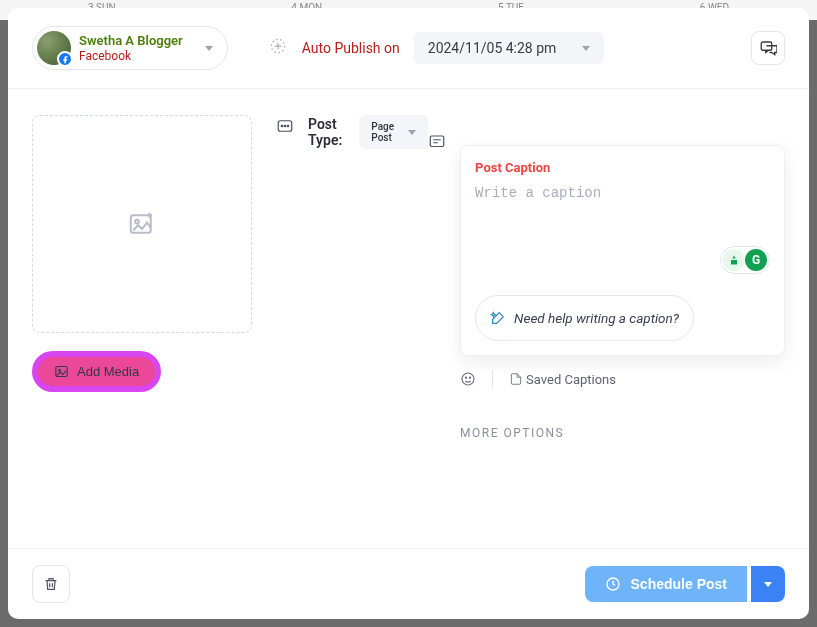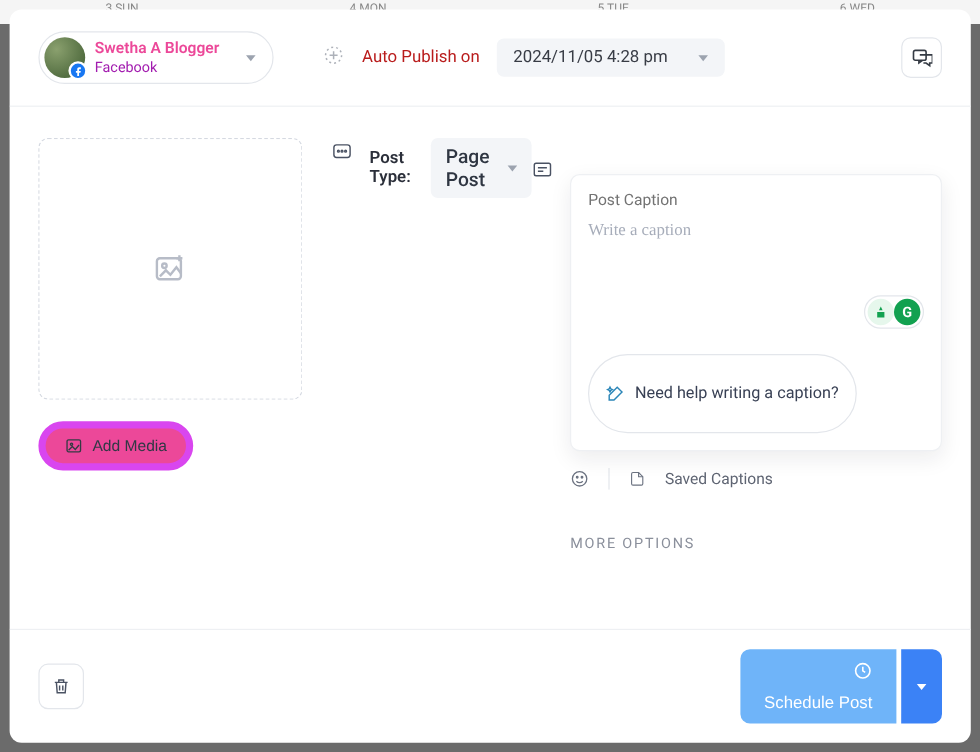--- a/index.html
+++ b/index.html
@@ -65,22 +65,22 @@
     width: 16px; height: 16px;
     border-radius: 50%;
     background: #1877f2;
     border: 2px solid #fff;
     display: flex;
     align-items: center;
     justify-content: center;
   }
   .network-badge svg { width: 9px; height: 9px; }
   .account-text { display: flex; flex-direction: column; line-height: 1.2; }
-  .account-name { font-size: 13px; font-weight: 600; color: #ec4899; }
-  .account-sub  { font-size: 12px; color: #a21caf; }
+  .account-name { font-size: 13px; font-weight: 600; color: #4d7c0f; }
+  .account-sub  { font-size: 12px; color: #b91c1c; }
   .chev-small {
     margin-left: 14px;
     width: 0; height: 0;
     border-left: 4px solid transparent;
     border-right: 4px solid transparent;
     border-top: 5px solid #9ca3af;
   }
 
   .publish-zone {
     display: flex;
@@ -149,46 +149,46 @@
   .row-icon-label { display: flex; align-items: flex-start; gap: 14px; }
   .side-icon { width: 18px; height: 18px; color: #4a5263; flex-shrink: 0; margin-top: 2px; }
   .post-type-row { display: flex; align-items: center; gap: 10px; font-size: 14px; color: #2b2f3a; font-weight: 600; }
   .post-type-select {
     background: #f3f5f8;
     font-weight: 500;
     padding: 6px 12px;
     border-radius: 6px;
     display: flex;
     align-items: center;
-    font-size: 16px;
+    font-size: 10px;
     color: #2f3642;
     cursor: pointer;
   }
 
   .caption-card {
     margin-top: 14px;
     margin-left: 0;
     background: #fff;
     border-radius: 8px;
     box-shadow: 0 6px 18px rgba(20,25,40,0.08);
     border: 1px solid #eef0f3;
     padding: 14px 14px 14px 14px;
     position: relative;
   }
-  .caption-title { font-size: 13px; font-weight: 400; color: #737373; }
+  .caption-title { font-size: 13px; font-weight: 700; color: #ef4444; }
   .caption-input {
     width: 100%;
     border: none;
     outline: none;
     resize: none;
     height: 64px;
     margin-top: 10px;
     font-size: 14px;
     color: #2a2a2a;
-    font-family: Liberation Serif, serif;
+    font-family: Liberation Mono, monospace;
   }
   .caption-input::placeholder { color: #a7adba; }
   .caption-widgets {
     position: absolute;
     right: 14px;
     top: 100px;
     display: flex;
     gap: 0;
     background: #fff;
     border: 1px solid #e3e6eb;
@@ -204,37 +204,38 @@
   .cw-up { background:#e6f7ec; color:#12a150; }
   .cw-g  { background:#12a150; color:#fff; }
 
   .ai-help {
     margin-top: 42px;
     display: inline-flex;
     align-items: center;
     gap: 8px;
     border: 1px solid #e3e6eb;
     border-radius: 999px;
-    padding: 24px 14px;
+    padding: 14px 14px;
     font-size: 13.5px;
     color: #384054;
     cursor: pointer;
+    font-style: italic;
   }
 
   .caption-tools {
     margin-top: 14px;
     display: flex;
     align-items: center;
     gap: 16px;
     font-size: 13px;
     color: #5e6472;
     padding-left: 32px;
   }
   .caption-tools .divider { width:1px; height:18px; background:#e3e6eb; }
-  .tool { display:inline-flex; gap:16px; align-items:flex-start; cursor:pointer; }
+  .tool { display:inline-flex; gap:3px; align-items:flex-start; cursor:pointer; }
 
   .more-opts {
     margin-top: 38px;
     font-size: 12px;
     letter-spacing: 1.5px;
     color: #8a8f9b;
   }
 
   .modal-footer {
     border-top: 1px solid #eef0f3;
@@ -251,27 +252,26 @@
     cursor: pointer;
   }
   .footer-spacer { flex:1; }
   .schedule-wrap { display:flex; }
   .schedule-btn {
     background: #6fb4f9;
     color: #fff;
     border: none;
     padding: 10px 20px;
     font-size: 14px;
-    font-weight: 400;
+    font-weight: 700;
     border-radius: 8px 0 0 8px;
     display: inline-flex;
     align-items:flex-end;
     gap:10px;
     cursor: pointer;
-    flex-direction: column;
   }
   .schedule-more {
     background: #3b82f6;
     border: none;
     border-radius: 0 8px 8px 0;
     width: 34px;
     display:flex; align-items:center; justify-content:center;
     margin-left: 4px;
     cursor:pointer;
   }

